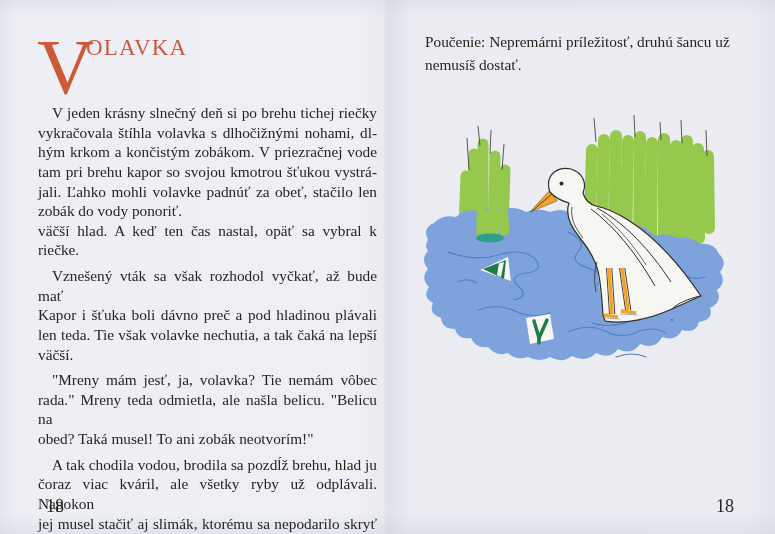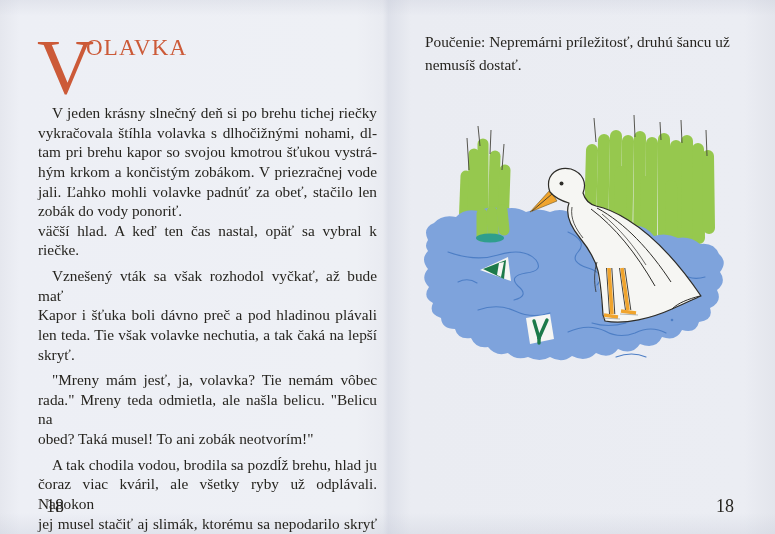--- a/index.html
+++ b/index.html
@@ -38,29 +38,29 @@
 <div class="spread">
 
   <div>
     <h1 class="page-title">
       <span class="dropcap">V</span>
       <span class="title-rest">OLAVKA</span>
     </h1>
     <div class="body-text" id="body-lines">
         <div class="line indent jl">V jeden krásny slnečný deň si po brehu tichej riečky</div>
         <div class="line jl">vykračovala štíhla volavka s dlhočižnými nohami, dl-</div>
+        <div class="line jl">hým krkom a končistým zobákom. V priezračnej vode</div>
         <div class="line jl">tam pri brehu kapor so svojou kmotrou šťukou vystrá-</div>
-        <div class="line jl">hým krkom a končistým zobákom. V priezračnej vode</div>
         <div class="line jl">jali. Ľahko mohli volavke padnúť za obeť, stačilo len</div>
         <div class="line">zobák do vody ponoriť.</div>
         <div class="line jl">väčší hlad. A keď ten čas nastal, opäť sa vybral k riečke.</div>
         <div class="line indent jl">Vznešený vták sa však rozhodol vyčkať, až bude mať</div>
         <div class="line jl">Kapor i šťuka boli dávno preč a pod hladinou plávali</div>
         <div class="line jl">len teda. Tie však volavke nechutia, a tak čaká na lepší</div>
-        <div class="line">skryť.</div>
+        <div class="line">väčší.</div>
         <div class="line indent jl">"Mreny mám jesť, ja, volavka? Tie nemám vôbec</div>
         <div class="line jl">rada." Mreny teda odmietla, ale našla belicu. "Belicu na</div>
         <div class="line">obed? Taká musel! To ani zobák neotvorím!"</div>
         <div class="line indent jl">A tak chodila vodou, brodila sa pozdĺž brehu, hlad ju</div>
         <div class="line jl">čoraz viac kváril, ale všetky ryby už odplávali. Napokon</div>
         <div class="line jl">jej musel stačiť aj slimák, ktorému sa nepodarilo skryť v</div>
       </div>
     <div class="pagenum left">18</div>
   </div>
 

